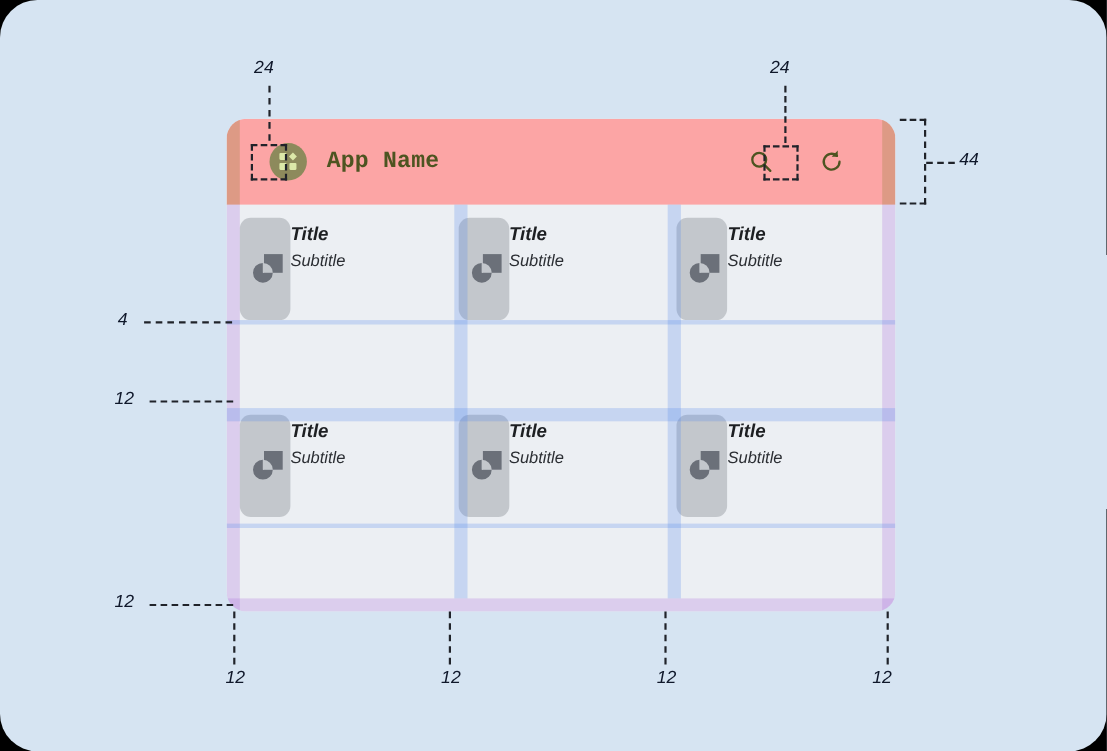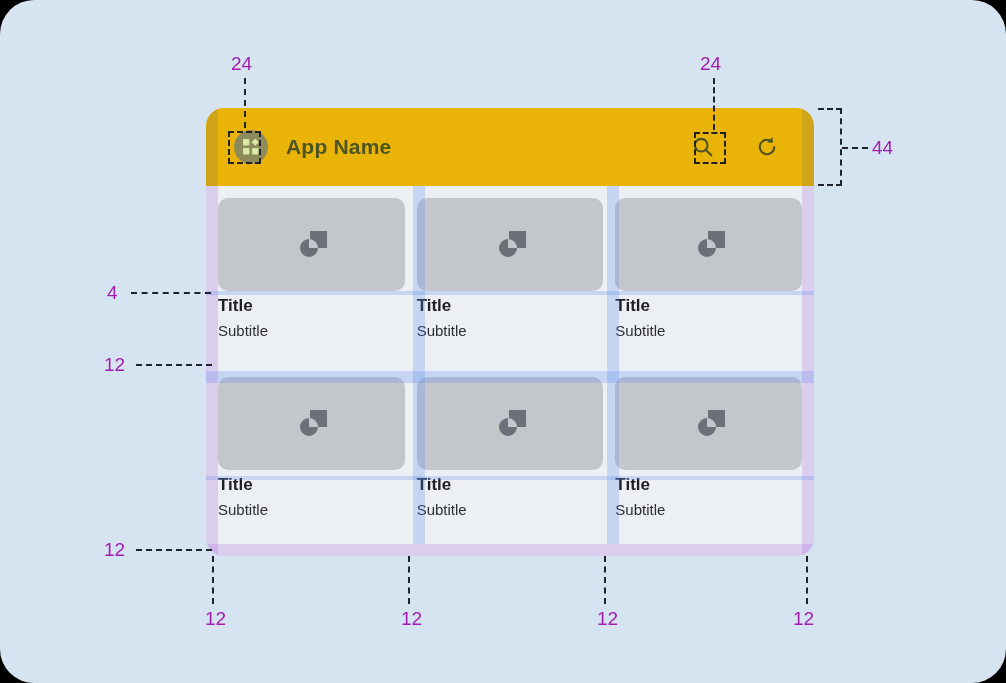--- a/index.html
+++ b/index.html
@@ -37,25 +37,26 @@
     overflow: hidden;
   }
 
   
   #appbar {
     position: absolute;
     left: 0;
     top: 0;
     width: 608px;
     height: 78px;
-    background: #eab308;
+    background: #fca5a5;
     display: flex;
     align-items: center;
     box-sizing: border-box;
-    padding: 0 16px;
+    padding: 0 27px;
+    font-family: Liberation Mono, monospace;
   }
   #appbar-leading {
     width: 34px;
     height: 34px;
     border-radius: 50%;
     background: #8d8a5c;
     display: flex;
     align-items: center;
     justify-content: center;
     flex: none;
@@ -94,22 +95,23 @@
     box-sizing: border-box;
     padding: 12px;
     display: grid;
     grid-template-columns: repeat(3, 1fr);
     grid-template-rows: repeat(2, 1fr);
     column-gap: 12px;
     row-gap: 12px;
   }
   .card {
     display: flex;
-    flex-direction: column;
+    flex-direction: row;
     min-width: 0;
+    font-style: italic;
   }
   .card-media {
     flex: none;
     height: 93px;
     background: #c3c7cc;
     border-radius: 10px;
     display: flex;
     align-items: center;
     justify-content: center;
   }
@@ -136,24 +138,25 @@
   
   .pad { background: rgba(170, 110, 220, .26); }
   
   .gut { background: rgba(90, 140, 235, .26); }
   
   .barpad { background: rgba(150, 130, 60, .30); }
 
   
   .anno {
     position: absolute;
-    font-size: 19px;
-    color: #a21caf;
+    font-size: 16px;
+    color: #0f172a;
     font-family: "Liberation Sans", sans-serif;
     white-space: nowrap;
+    font-style: italic;
   }
 
   
   .lead-v {
     position: absolute;
     width: 0;
     border-left: 2px dashed #20232a;
   }
   .lead-h {
     position: absolute;

